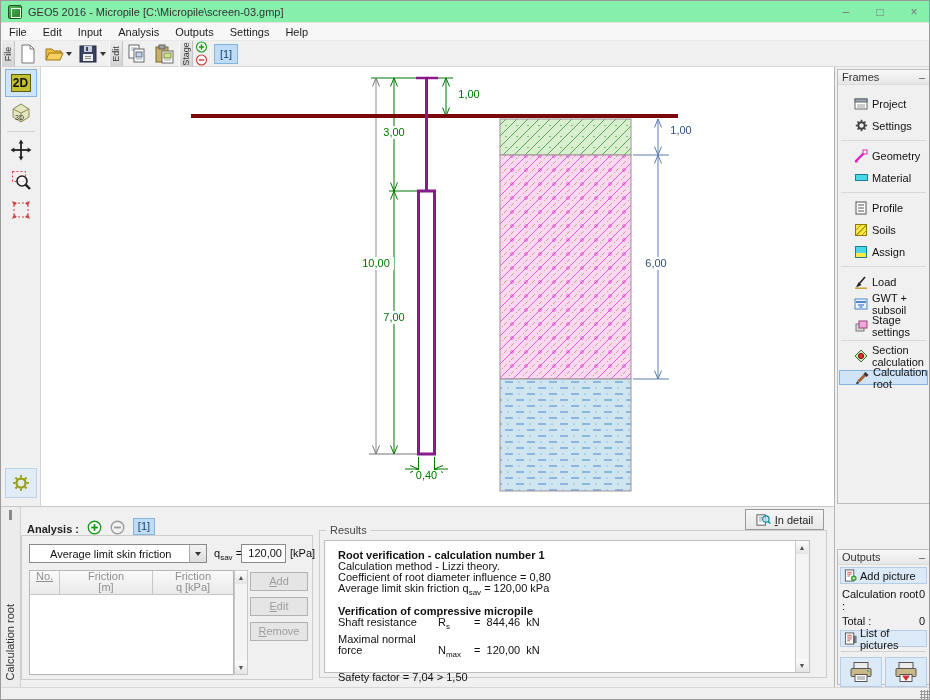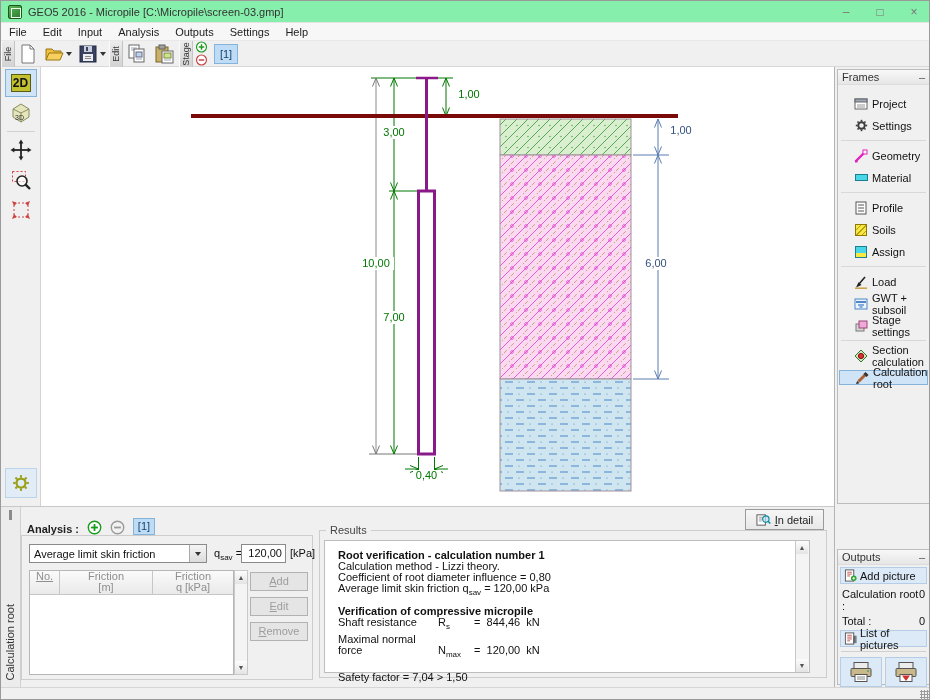--- a/index.html
+++ b/index.html
@@ -80,21 +80,21 @@
   .indetail svg { margin-right:4px; }
   .fl { display:inline-block; }
   .fl::first-letter { text-decoration:underline; }
 
   .gbox { position:absolute; border:1px solid #cdcdcd; background:#f0f0f0; }
   .gbox1 { left:20px; top:28px; width:292px; height:145px; }
   .gbox2 { left:318px; top:23px; width:508px; height:148px; }
   .gbox-label { position:absolute; top:-7px; left:6px; background:#f0f0f0; padding:0 4px; color:#444; }
 
   .combo { position:absolute; left:7px; top:8px; width:178px; height:19px; background:#fff; border:1px solid #8a8a8a; display:flex; align-items:center; }
-  .combo .ctext { padding-left:4px; flex:1; color:#111; }
+  .combo .ctext { padding-left:20px; flex:1; color:#111; }
   .combo .cbtn { width:17px; height:17px; background:linear-gradient(#f4f4f4,#dcdcdc); border-left:1px solid #aaa; display:flex; align-items:center; justify-content:center; }
   .tri-down { width:0; height:0; border-left:3.5px solid transparent; border-right:3.5px solid transparent; border-top:4px solid #333; }
   .qlabel { position:absolute; left:192px; top:11px; color:#111; }
   .qinput { position:absolute; left:219px; top:8px; width:45px; height:19px; background:#fff; border:1px solid #8a8a8a; text-align:right; padding:2px 3px 0 0; color:#111; }
   .qunit { position:absolute; left:268px; top:11px; color:#111; }
   sub { font-size:8px; }
 
   .ftable { position:absolute; left:7px; top:34px; width:205px; height:105px; border:1px solid #b6b6b6; background:#fff; }
   .fthead { display:flex; height:24px; background:linear-gradient(#fafafa,#e9e9e9); color:#8f8f8f; }
   .fth { border-right:1px solid #c6c6c6; border-bottom:1px solid #c6c6c6; display:flex; flex-direction:column; justify-content:space-between; align-items:center; padding-bottom:1px; line-height:11px; }

